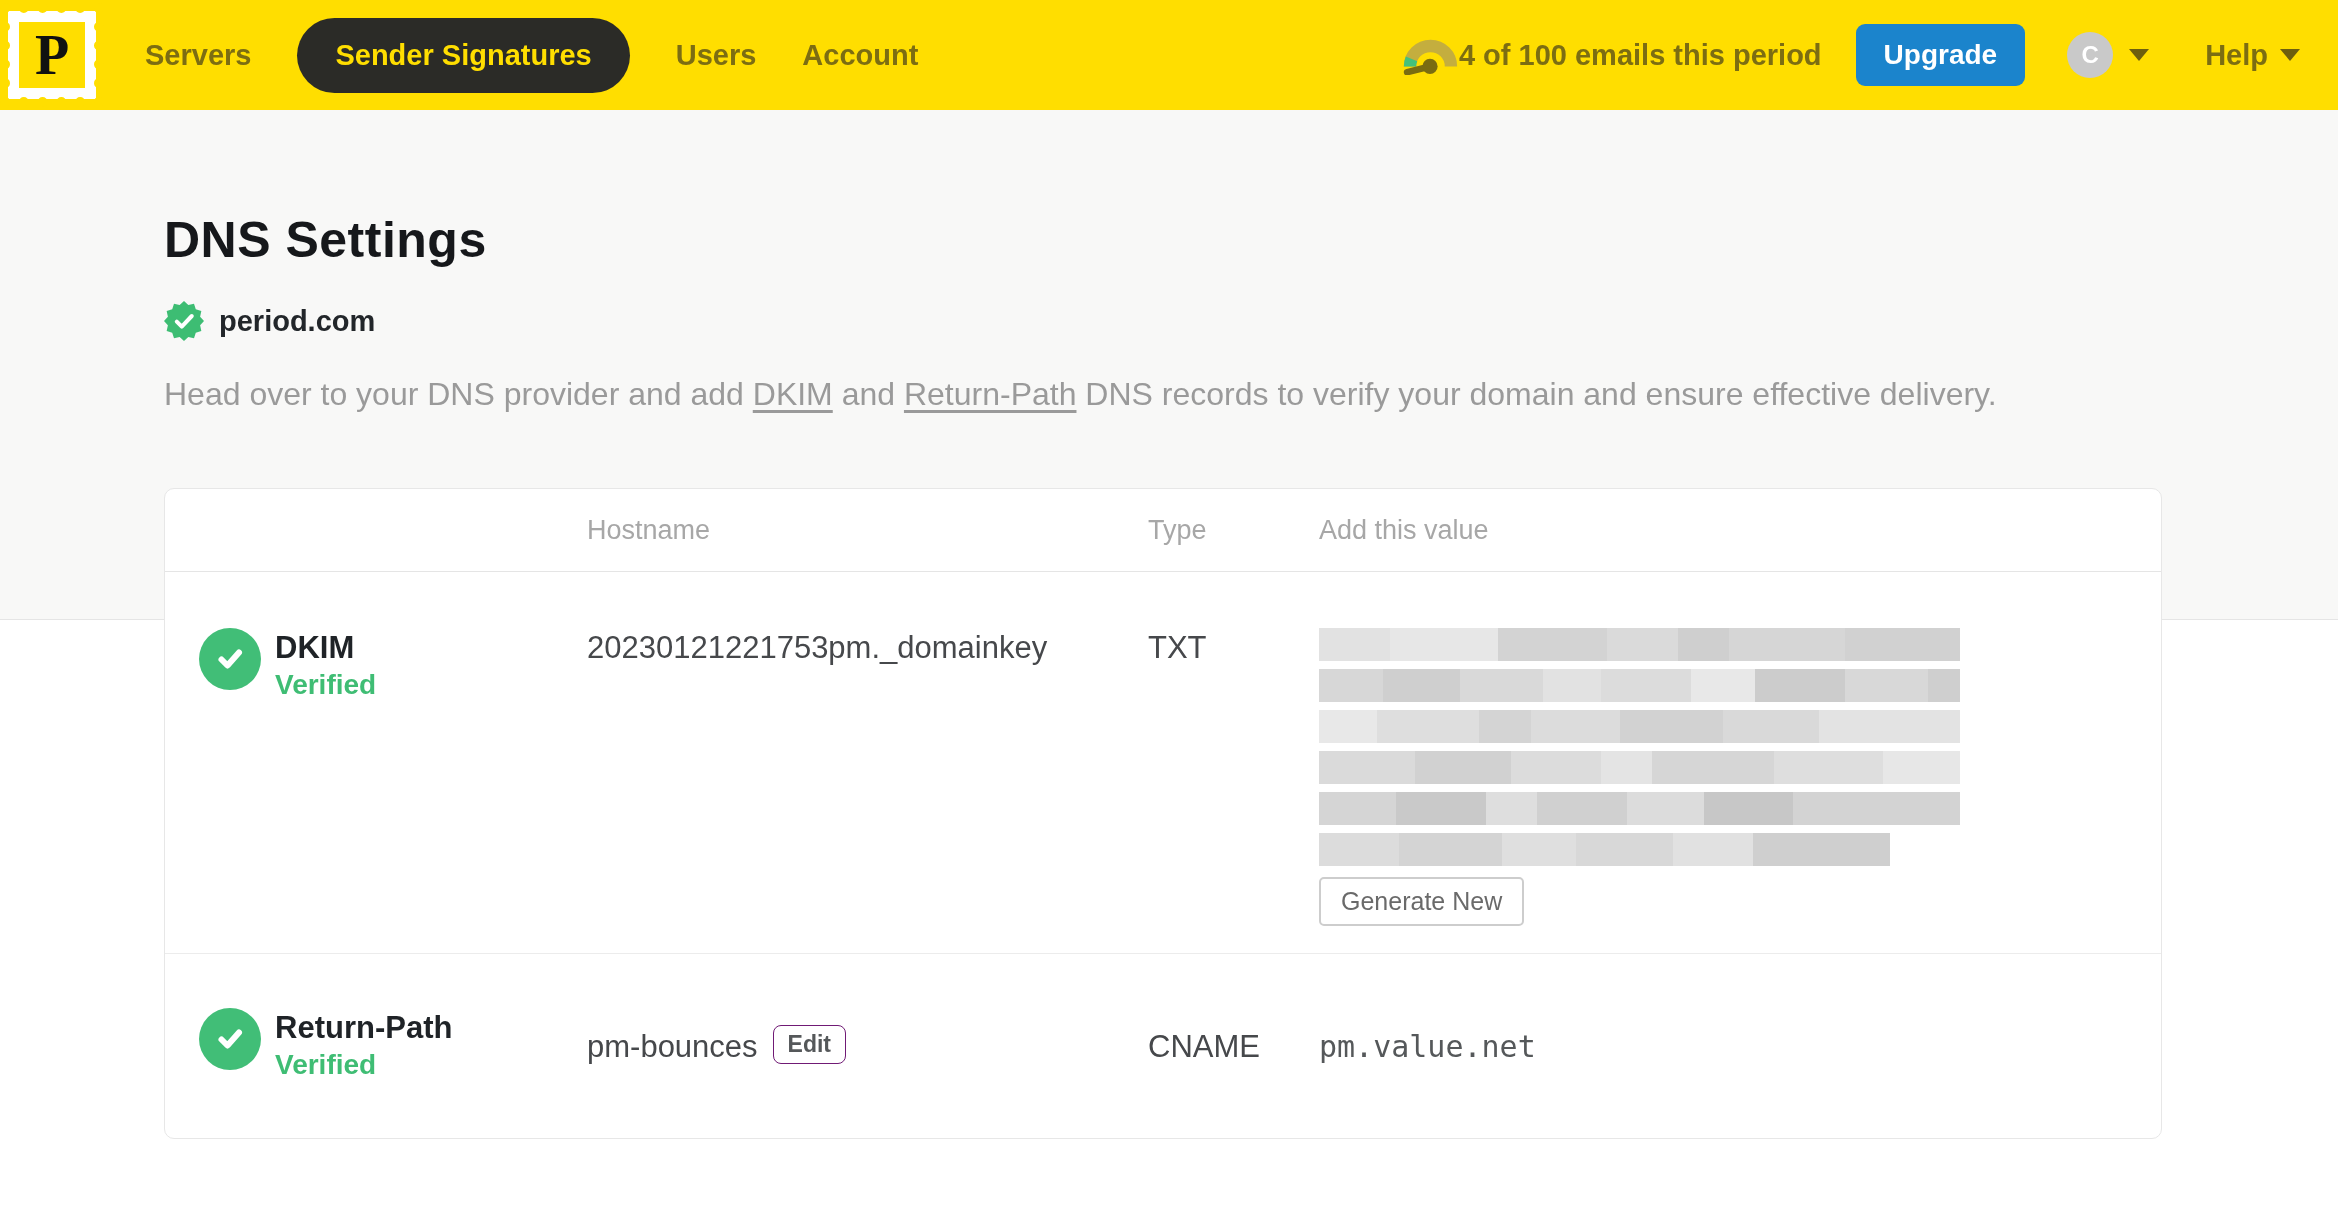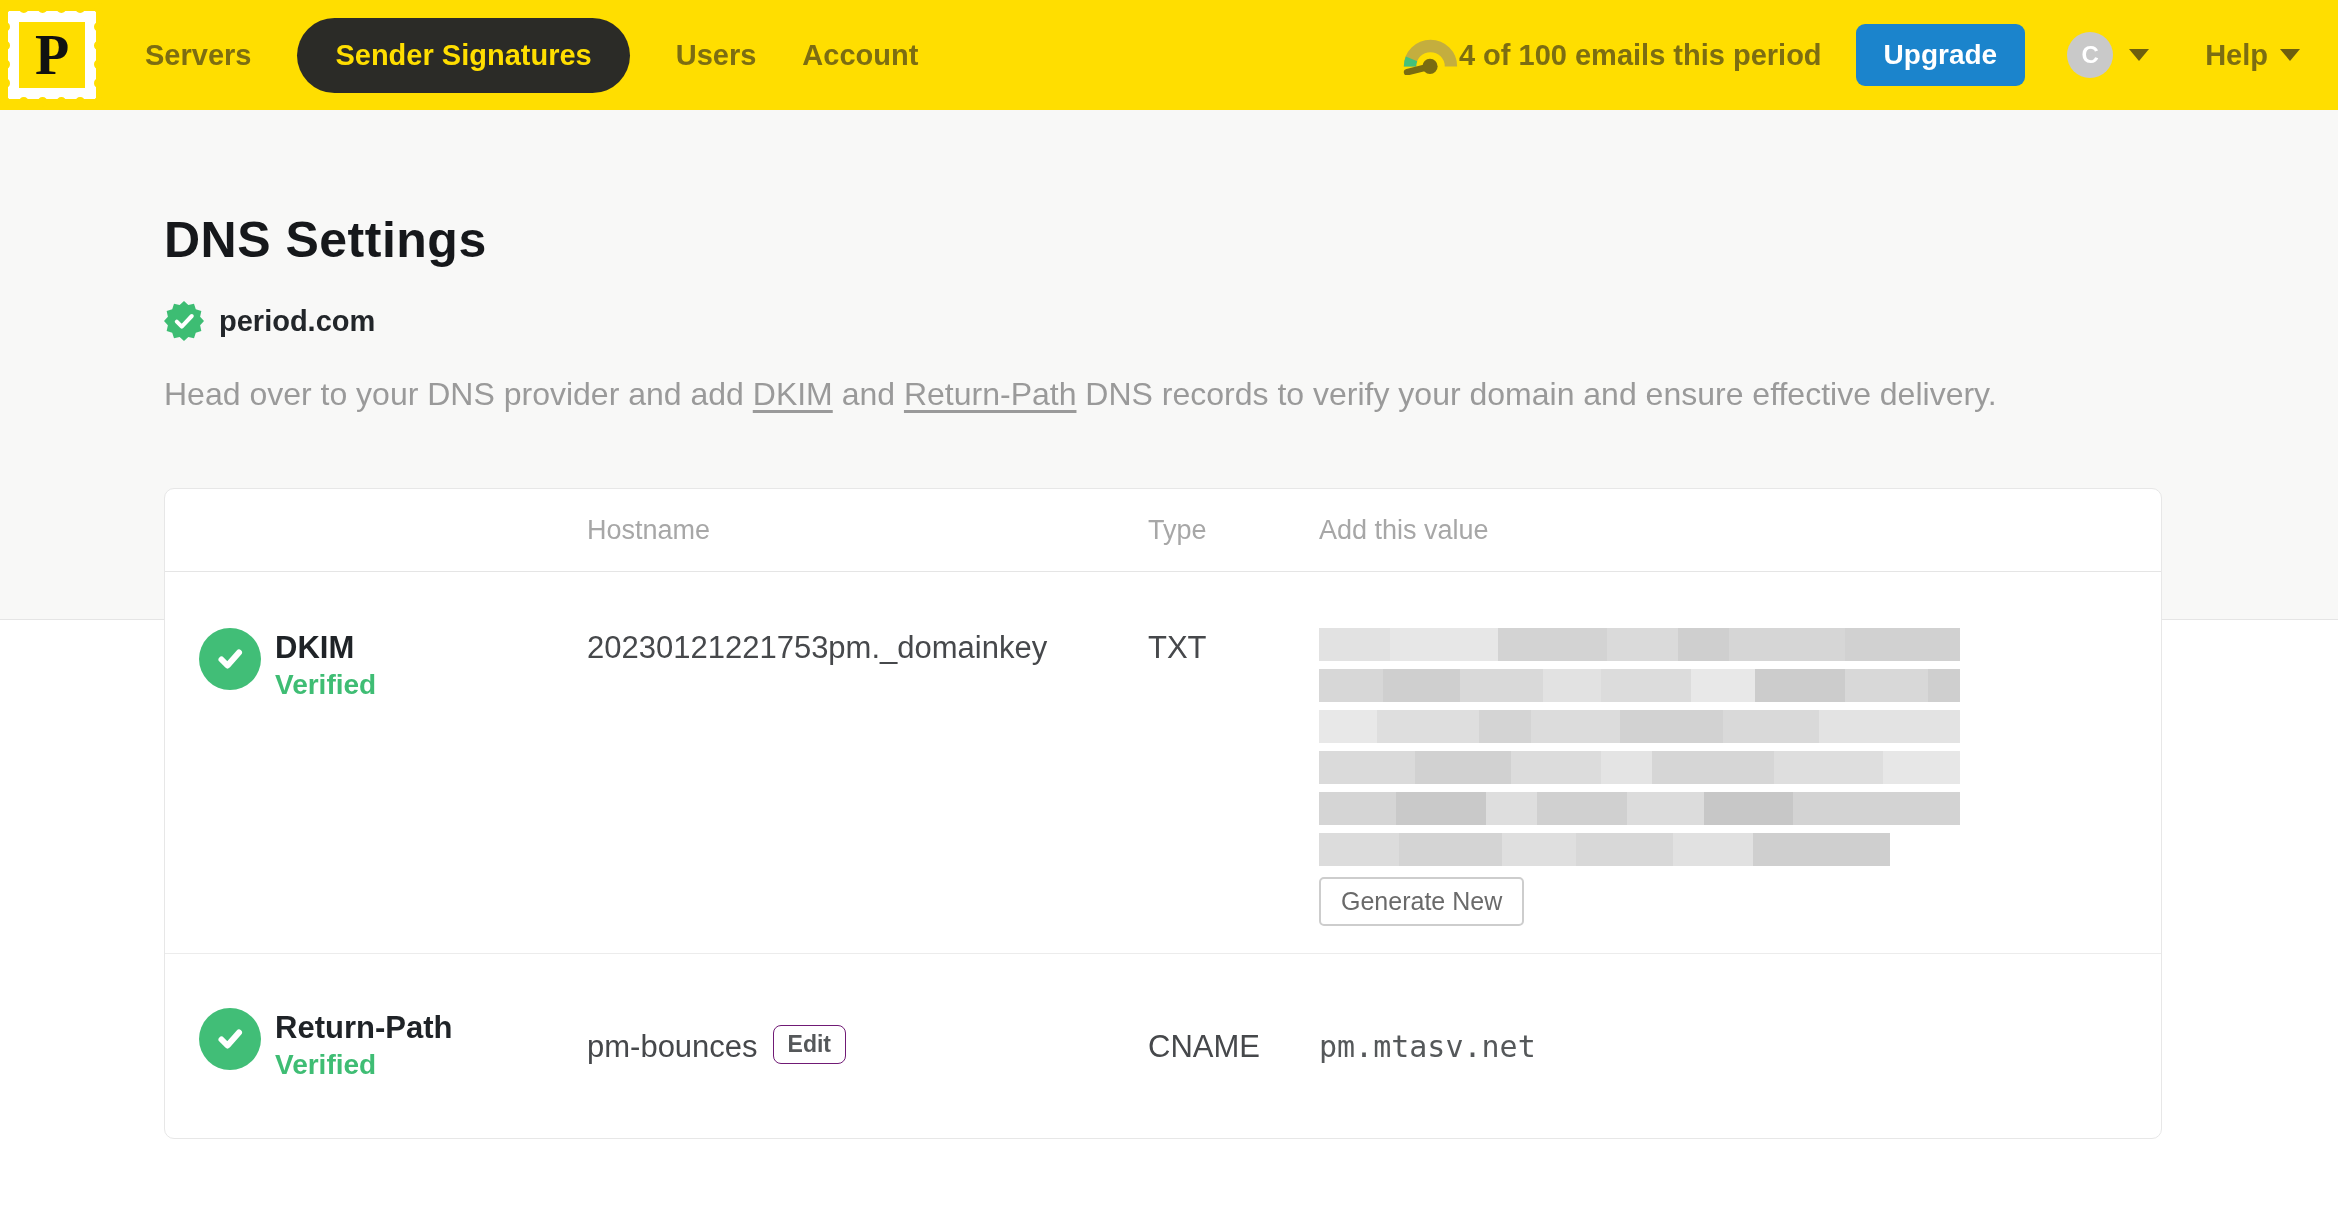--- a/index.html
+++ b/index.html
@@ -219,17 +219,17 @@
           <span>
             <div class="record-title">Return-Path</div>
             <div class="verified-label">Verified</div>
           </span>
         </div>
         <div class="hostname-cell">
           <span class="cell-text">pm-bounces</span>
           <button class="edit-btn">Edit</button>
         </div>
         <div class="cell-text">CNAME</div>
-        <div class="mono">pm.mtasv.net</div>
+        <div class="mono">pm.value.net</div>
       </div>
     </div>
   </div>
 </div>
 
 </body></html>

